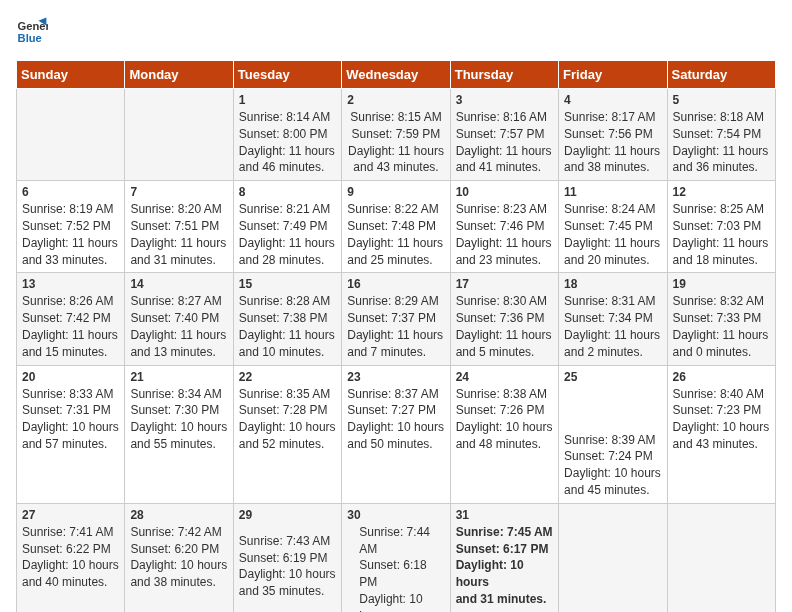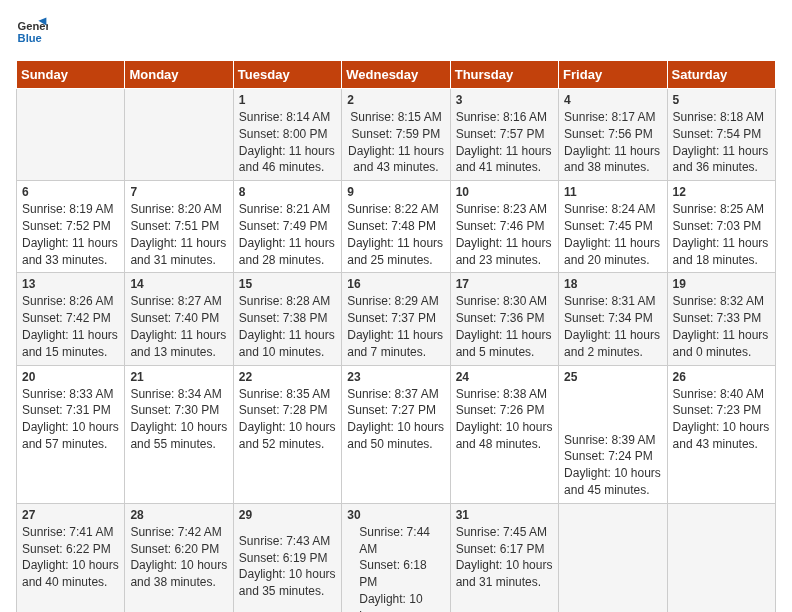--- a/index.html
+++ b/index.html
@@ -323,21 +323,21 @@
         </td>
         <td>
           <span class="day-num">30</span>
           <div class="day-info" style="white-space: pre-line; margin-left: 12px;">Sunrise: 7:44 AM
 Sunset: 6:18 PM
 Daylight: 10 hours
 and 33 minutes.</div>
         </td>
         <td>
           <span class="day-num">31</span>
-          <div class="day-info" style="white-space: pre-line;">Sunrise: 7:45 AM
+          <div class="day-info" style="white-space: pre-line; font-weight: bold;">Sunrise: 7:45 AM
 Sunset: 6:17 PM
 Daylight: 10 hours
 and 31 minutes.</div>
         </td>
         <td></td>
         <td></td>
       </tr>
     </tbody>
 </table>
 

